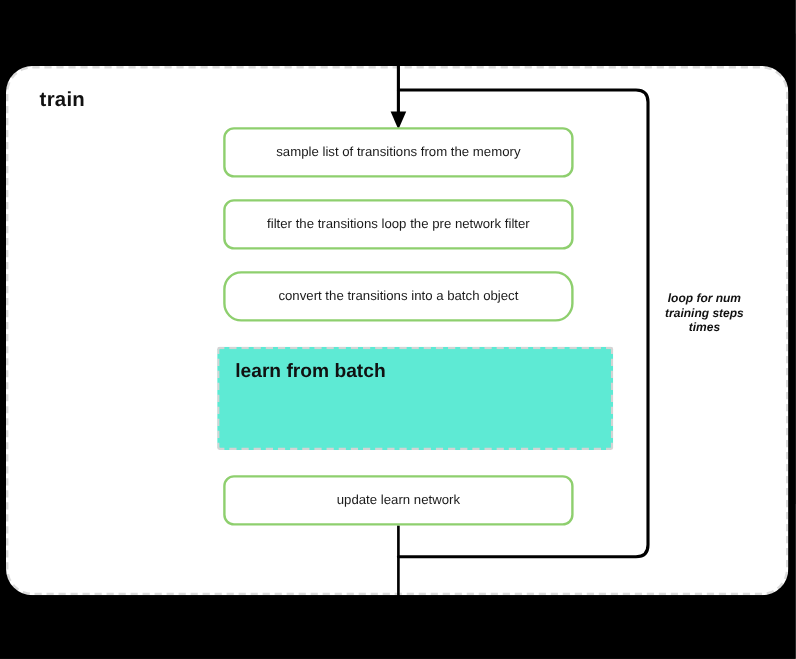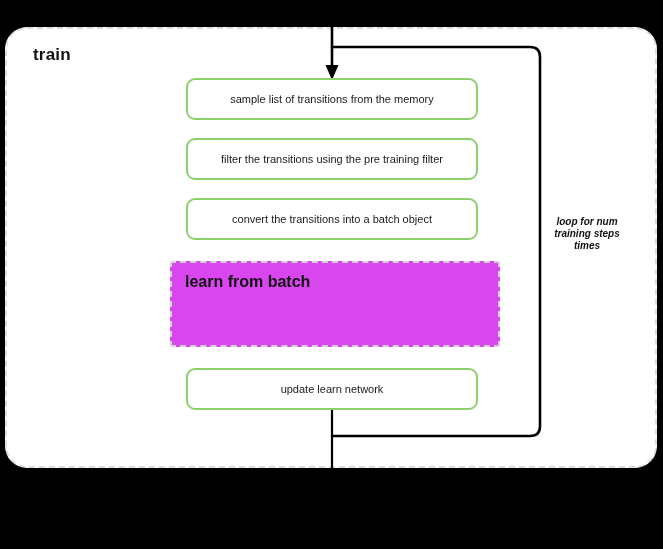--- a/index.html
+++ b/index.html
@@ -12,20 +12,21 @@
     height: 549px;
     overflow: hidden;
     font-family: "Liberation Sans", sans-serif;
   }
 
   #canvas {
     position: relative;
     width: 663px;
     height: 392px;
     background: #000000;
+    margin-top: 28px;
   }
 
   
   .panel {
     position: absolute;
     left: 5px;
     top: 27px;
     width: 652px;
     height: 441px;
     background: #ffffff;
@@ -61,32 +62,32 @@
   }
   .gbox span {
     font-size: 11px;
     color: #1a1a1a;
     text-align: right;
     line-height: 14px;
   }
 
   #gbox-1 { top: 78px; }
   #gbox-2 { top: 138px; }
-  #gbox-3 { top: 198px; }
+  #gbox-3 { top: 198px; border-radius: 15px; }
   #gbox-4 { top: 368px; }
 
   
   .dashed-box {
     position: absolute;
-    left: 170px;
+    left: 181px;
     top: 261px;
     width: 330px;
     height: 86px;
     box-sizing: border-box;
-    background: #d946ef;
+    background: #5eead4;
     border: 2px dashed #d4d4d4;
     border-radius: 2px;
   }
   .dashed-box-label {
     position: absolute;
     left: 13px;
     top: 7px;
     width: 150px;
     font-size: 16px;
     font-weight: bold;
@@ -135,21 +136,21 @@
     <path d="M332,47 L530,47 Q540,47 540,57 L540,426 Q540,436 530,436 L332,436" stroke="#000000" stroke-width="2.6" fill="none" stroke-linecap="round" stroke-linejoin="round"></path>
 
     <path d="M332,410 L332,487" stroke="#000000" stroke-width="2.2" fill="none"></path>
   </svg>
 
   <div class="gbox" id="gbox-1">
     <span>sample list of transitions from the memory</span>
   </div>
 
   <div class="gbox" id="gbox-2">
-    <span>filter the transitions using the pre training filter</span>
+    <span>filter the transitions loop the pre network filter</span>
   </div>
 
   <div class="gbox" id="gbox-3">
     <span>convert the transitions into a batch object</span>
   </div>
 
   <div class="dashed-box">
     <div class="dashed-box-label">learn from batch</div>
   </div>
 

